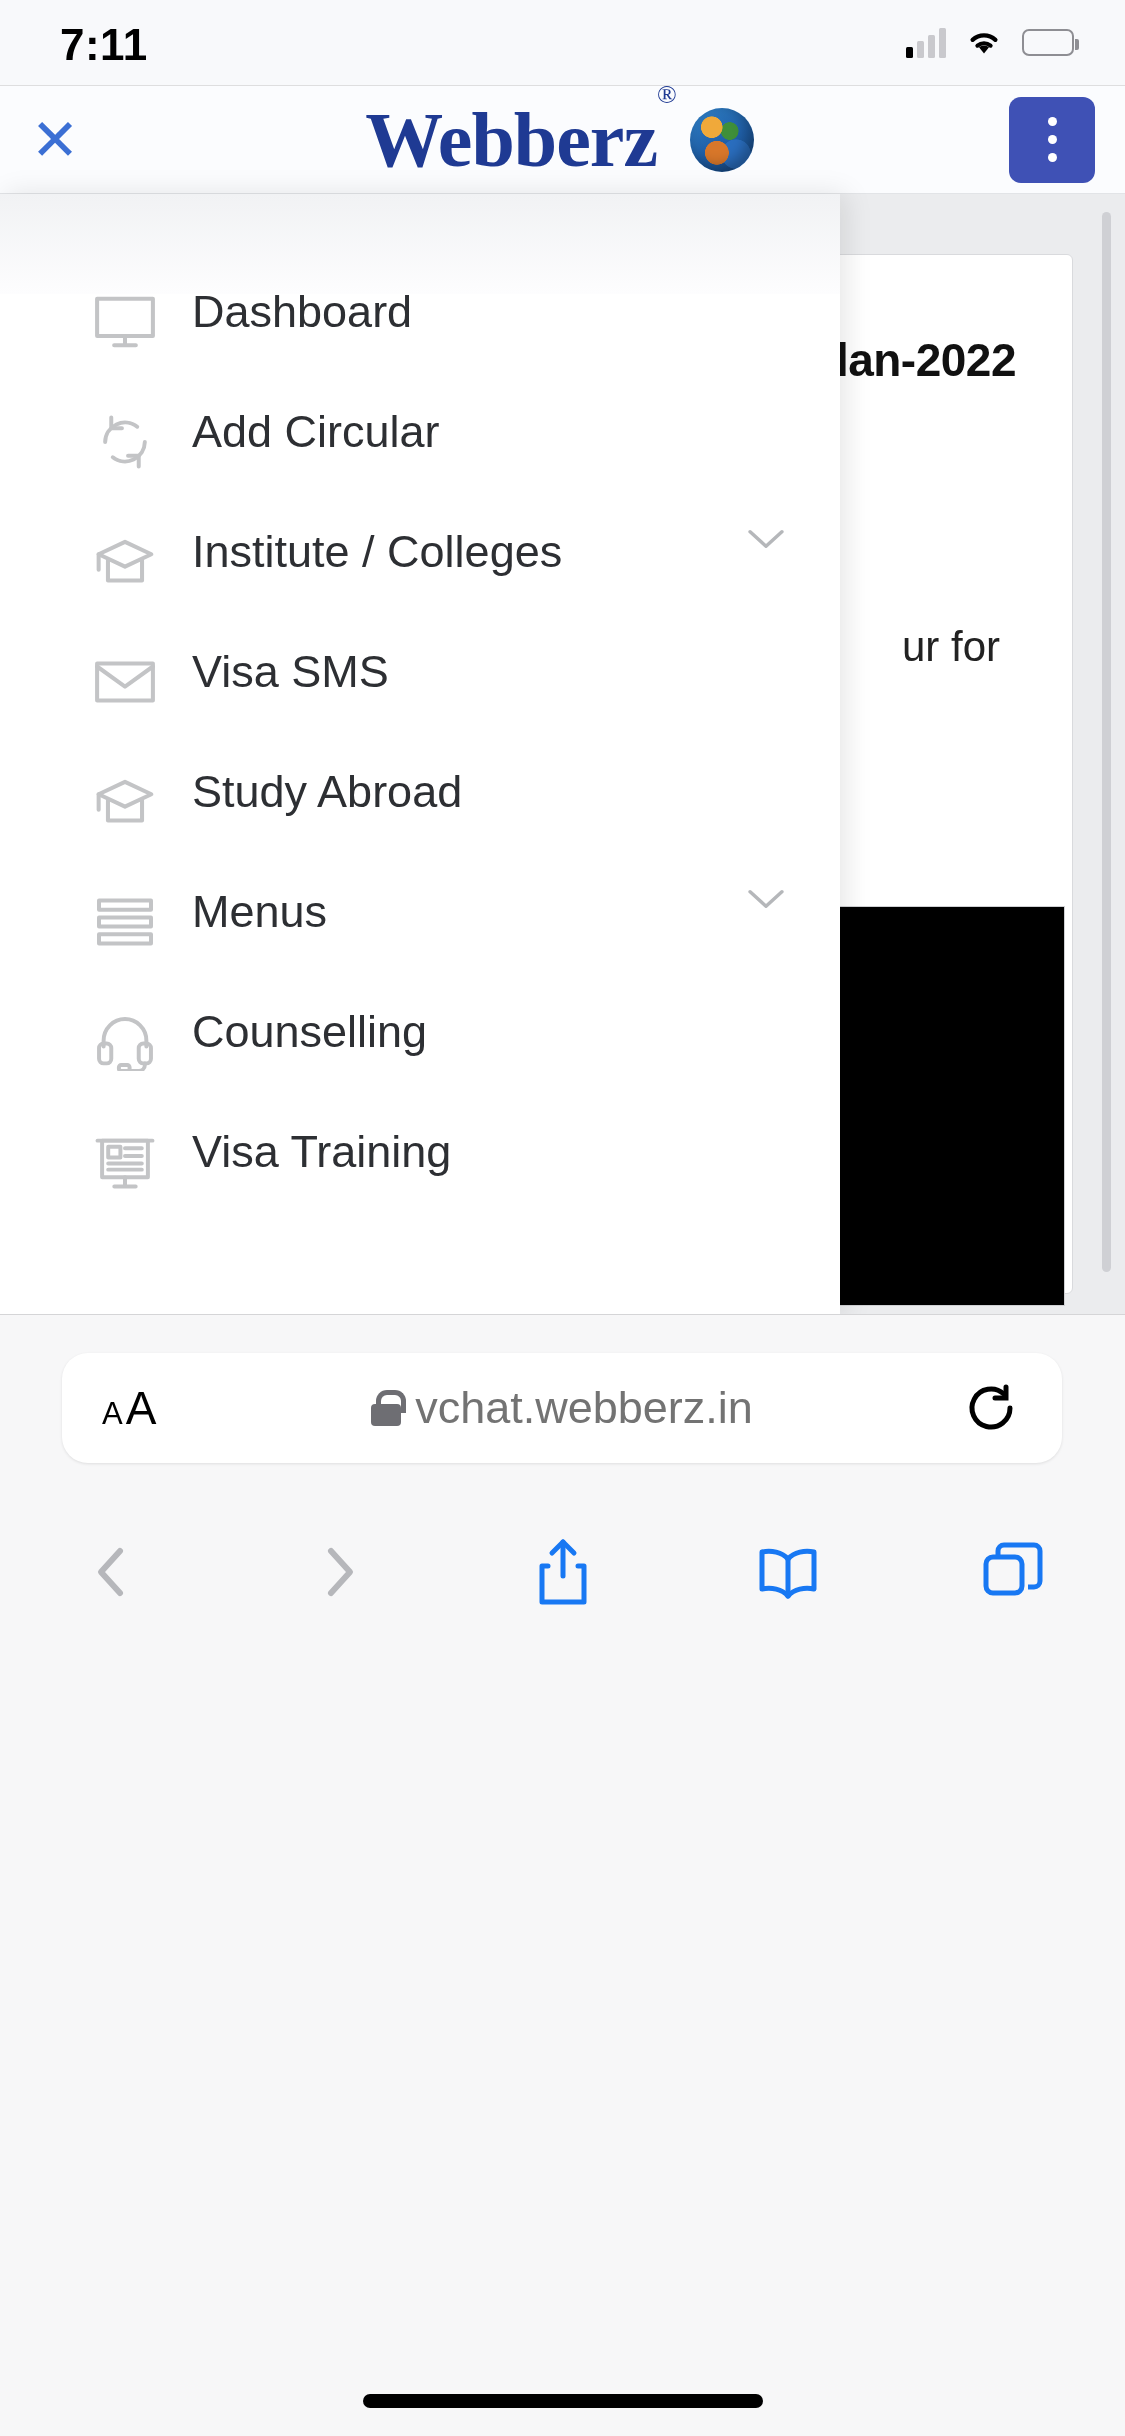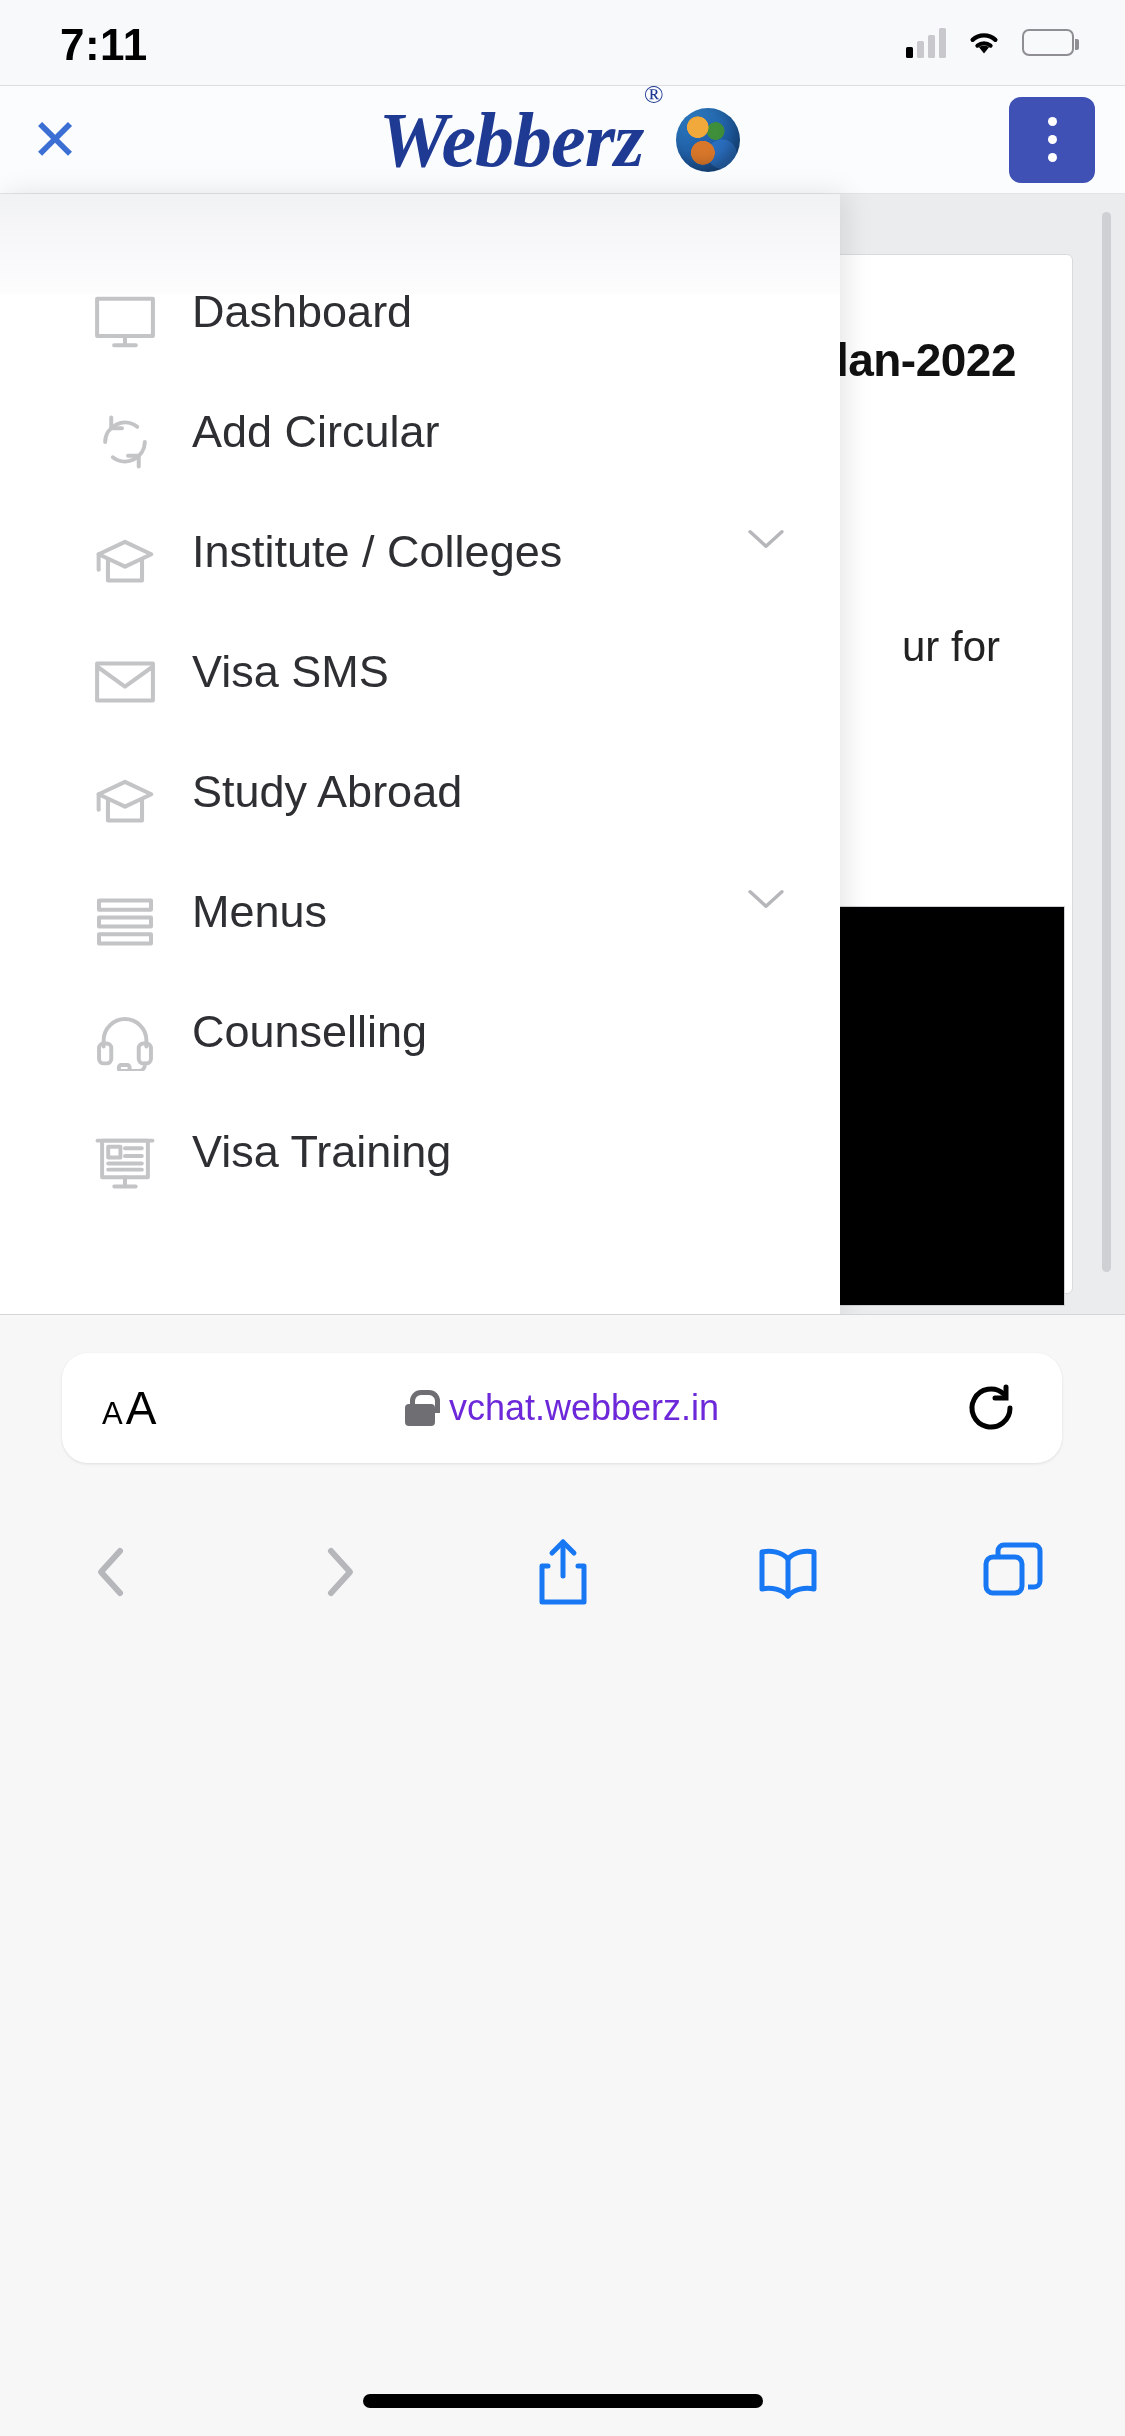--- a/index.html
+++ b/index.html
@@ -36,21 +36,21 @@
   .site-header{
     position:absolute; left:0; top:86px; width:1125px; height:108px;
     background:#fbfcfe; border-bottom:1px solid #e2e4e7;
     display:flex; align-items:center;
   }
   .close-x{
     width:110px; display:flex; align-items:center; justify-content:center;
     color:#3b6fd4; font-size:58px; font-weight:300; line-height:1;
     font-family:"DejaVu Sans", sans-serif;
   }
-  .brand-wrap{ flex:1; display:flex; align-items:center; justify-content:center; gap:14px;font-style:italic; }
+  .brand-wrap{ flex:1; display:flex; align-items:center; justify-content:center; gap:14px; }
   .brand{
     font-family:"Liberation Serif", serif; font-size:78px; font-weight:700;
     color:#1f3a93; letter-spacing:-1px; position:relative; line-height:1;
   }
   .brand sup{ font-size:26px; top:-36px; position:relative; font-weight:400; }
   .globe{
     width:64px; height:64px; border-radius:50%;
     background:
       radial-gradient(circle at 34% 30%, #f0a93a 0 17%, transparent 18%),
       radial-gradient(circle at 62% 36%, #3f8f3a 0 15%, transparent 16%),
@@ -139,21 +139,21 @@
   .url-center{ flex:1; display:flex; align-items:center; justify-content:center; gap:14px; }
   .lock{ width:30px; height:36px; position:relative; }
   .lock::before{
     content:""; position:absolute; left:5px; top:0; width:20px; height:18px;
     border:5px solid #6e6e73; border-bottom:none; border-radius:11px 11px 0 0;
   }
   .lock::after{
     content:""; position:absolute; left:0; bottom:0; width:30px; height:22px;
     background:#6e6e73; border-radius:4px;
   }
-  .url-text{ font-size:36px; color:#6d28d9; }
+  .url-text{ font-size:45px; color:#737373; }
   .reload{ width:130px; display:flex; align-items:center; justify-content:flex-end; color:#000; }
 
   .toolbar{
     position:absolute; left:0; top:182px; width:1125px; height:150px;
     display:flex; align-items:center;
   }
   .tb-btn{ flex:1; display:flex; align-items:center; justify-content:center; color:#1878f3; }
   .tb-btn.dim{ color:#b6b7bb; }
 
   .home-ind{

